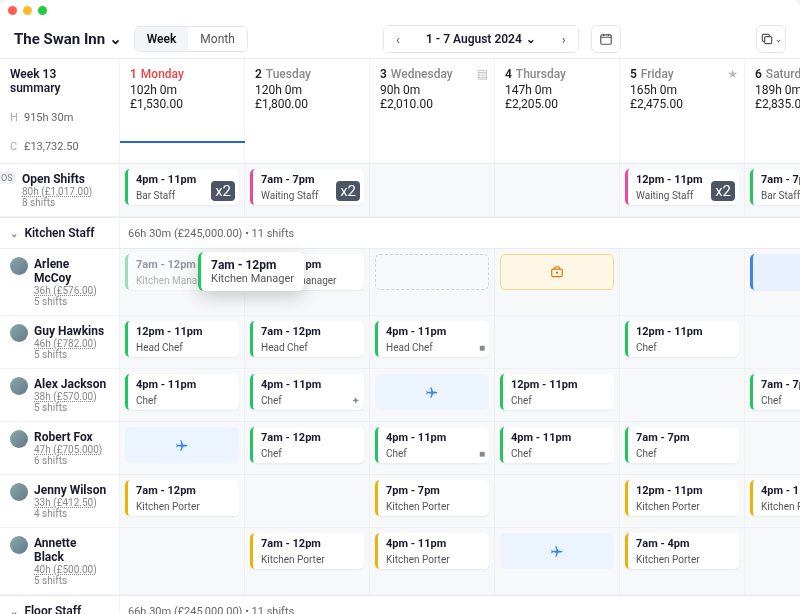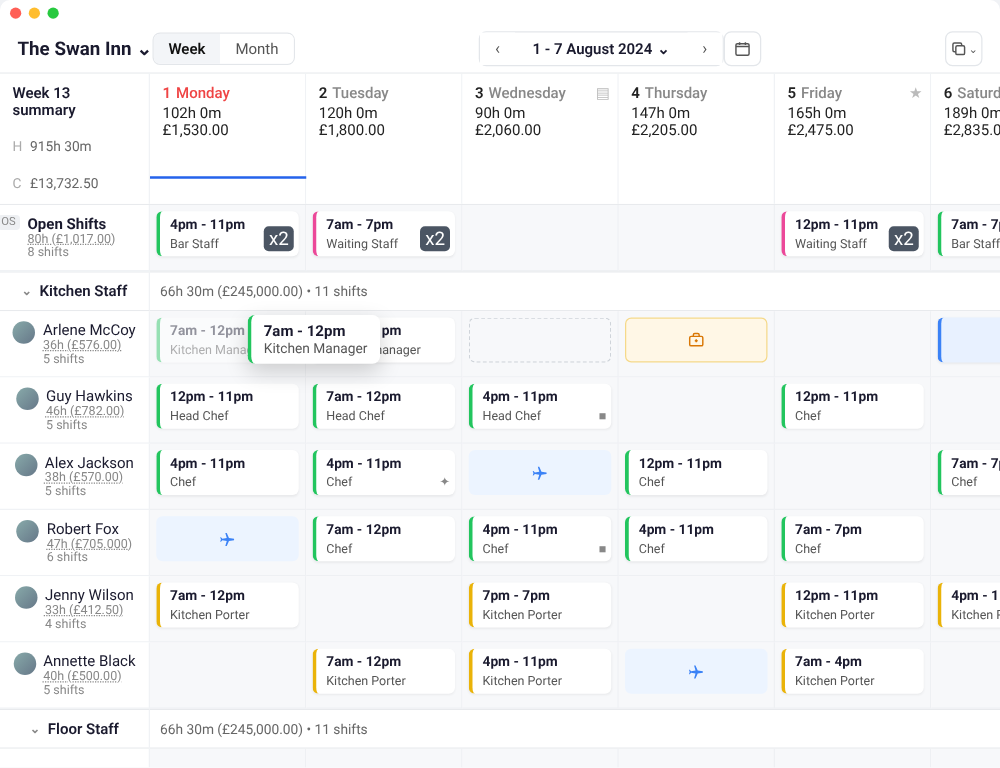--- a/index.html
+++ b/index.html
@@ -1,21 +1,21 @@
 <!DOCTYPE html>
 <html><head>
 <meta charset="utf-8">
 <style>
 *{box-sizing:border-box;margin:0;padding:0;font-family:-apple-system,BlinkMacSystemFont,"Segoe UI",Roboto,sans-serif}
 body{background:#f0f2f5;font-size:12px;color:#1a1a2e}
 .window{background:#fff;width:800px;height:614px;overflow:hidden;border-radius:8px 8px 0 0;position:relative}
 .titlebar{height:20px;display:flex;align-items:center;padding:0 8px;gap:6px}
 .dot{width:9px;height:9px;border-radius:50%}
 .dot.r{background:#ff5f56}.dot.y{background:#ffbd2e}.dot.g{background:#27c93f}
-.topbar{height:38px;display:flex;align-items:center;padding:0 14px;}
+.topbar{height:38px;display:flex;align-items:center;padding:0 14px;gap:12px}
 .venue{font-weight:700;font-size:15px;display:flex;align-items:center;gap:4px;cursor:pointer}
 .seg{display:flex;border:1px solid #e3e6ea;border-radius:6px;overflow:hidden}
 .seg button{border:none;background:#fff;padding:5px 12px;font-size:12px;cursor:pointer;color:#555}
 .seg button.active{background:#f3f5f8;font-weight:600;color:#111}
 .spacer{flex:1}
 .datepick{display:flex;align-items:center;border:1px solid #e3e6ea;border-radius:6px}
 .datepick button{border:none;background:#fff;width:28px;height:26px;cursor:pointer;display:flex;align-items:center;justify-content:center;color:#555}
 .datepick .lbl{padding:0 14px;font-weight:600;font-size:12px;display:flex;align-items:center;gap:4px}
 .iconbtn{width:30px;height:28px;border:1px solid #e3e6ea;border-radius:6px;background:#fff;cursor:pointer;display:flex;align-items:center;justify-content:center;color:#555}
 .hdrgrid{display:grid;grid-template-columns:120px repeat(6,125px);border-top:1px solid #e8eaed;border-bottom:1px solid #e8eaed}
@@ -27,36 +27,36 @@
 .hdrcell .cost{font-size:12px;color:#222}
 .hdrcell.summary .t{font-weight:600;font-size:12px}
 .hdrcell.summary .line{margin-top:16px;font-size:11px;color:#666;display:flex;gap:4px}
 .hdrcell.summary .line span:first-child{width:10px;color:#aaa}
 .dhdr-extra{position:absolute;right:6px;top:8px;color:#bbb}
 .hdrcell{position:relative}
 .tabstrip{position:absolute;left:120px;right:0;height:2px;top:141px}
 .tabstrip .mon{position:absolute;left:0;width:125px;height:2px;background:#2563eb}
 .grid{display:grid;grid-template-columns:120px repeat(6,125px)}
 .row{display:contents}
-.sidecell{padding:8px 10px;border-right:1px solid #f0f2f5;background:#fff;border-bottom:1px solid #f0f2f5;min-height:46px;display:flex;flex-direction:column;justify-content:center}
+.sidecell{padding:8px 10px;border-right:1px solid #f0f2f5;background:#fff;border-bottom:1px solid #f0f2f5;min-height:46px;display:flex;flex-direction:column;}
 .daycell{padding:5px;border-right:1px solid #eef0f3;border-bottom:1px solid #eef0f3;background:#f7f8fa;min-height:46px;position:relative}
 .openrow .sidecell .t{font-weight:700;font-size:12px}
 .openrow .sidecell .sub{font-size:10px;color:#888;text-decoration:underline dotted}
 .openrow .sidecell .sub2{font-size:10px;color:#888}
 .openrow .daycell,.staffrow .daycell{background:#f7f8fa}
 .openrow .sidecell{position:relative}
 .osbadge{position:absolute;left:-2px;top:8px;font-size:9px;background:#eef0f3;color:#888;border-radius:3px;padding:1px 3px}
 .grouprow .sidecell,.grouprow .daycell{background:#fff;border-bottom:1px solid #e8eaed;border-top:1px solid #e8eaed}
 .grouprow .sidecell{display:flex;flex-direction:row;align-items:center;gap:6px;font-weight:600;font-size:12px;min-height:28px}
 .grouprow .daycell{min-height:28px;font-size:11px;color:#666;display:flex;align-items:center;padding-left:8px}
 .grouprow .daycell.span{grid-column:2/8}
 .chev{font-size:10px;color:#888}
 .staffrow .sidecell{display:flex;flex-direction:row;gap:6px;align-items:flex-start}
 .avatar{width:18px;height:18px;border-radius:50%;flex-shrink:0;background:linear-gradient(135deg,#8aa,#678)}
-.sname{font-weight:400;font-size:12px}
+.sname{font-weight:700;font-size:12px}
 .smeta{font-size:10px;color:#888;text-decoration:underline dotted}
 .smeta2{font-size:10px;color:#888}
 .shift{background:#fff;border-radius:5px;padding:4px 6px 4px 8px;border-left:3px solid #22c55e;box-shadow:0 1px 2px rgba(0,0,0,.06);position:relative;height:36px;display:flex;flex-direction:column;justify-content:space-between}
 .shift .tm{font-weight:700;font-size:11px}
 .shift .rl{font-size:10px;color:#555;white-space:nowrap;overflow:hidden;text-overflow:ellipsis}
 .shift.yellow{border-left-color:#eab308}
 .shift.pink{border-left-color:#ec4899}
 .shift.ghost{opacity:.45}
 .shift.bluefill{background:#e8f1ff;border-left-color:#3b82f6}
 .shift .badge{position:absolute;right:4px;bottom:4px;background:#4b5563;color:#fff;font-size:15px;border-radius:4px;padding:1px 4px}
@@ -130,21 +130,21 @@
           <div class="hrs">102h 0m</div>
           <div class="cost">£1,530.00</div>
         </div><div class="hdrcell">
           <div class="dn"><b>2</b>Tuesday</div>
           <div class="hrs">120h 0m</div>
           <div class="cost">£1,800.00</div>
         </div><div class="hdrcell">
           <div class="dn"><b>3</b>Wednesday</div>
           <span class="dhdr-extra">▤</span>
           <div class="hrs">90h 0m</div>
-          <div class="cost">£2,060.00</div>
+          <div class="cost">£2,010.00</div>
         </div><div class="hdrcell">
           <div class="dn"><b>4</b>Thursday</div>
           <div class="hrs">147h 0m</div>
           <div class="cost">£2,205.00</div>
         </div><div class="hdrcell">
           <div class="dn"><b>5</b>Friday</div>
           <span class="dhdr-extra">★</span>
           <div class="hrs">165h 0m</div>
           <div class="cost">£2,475.00</div>
         </div><div class="hdrcell">

